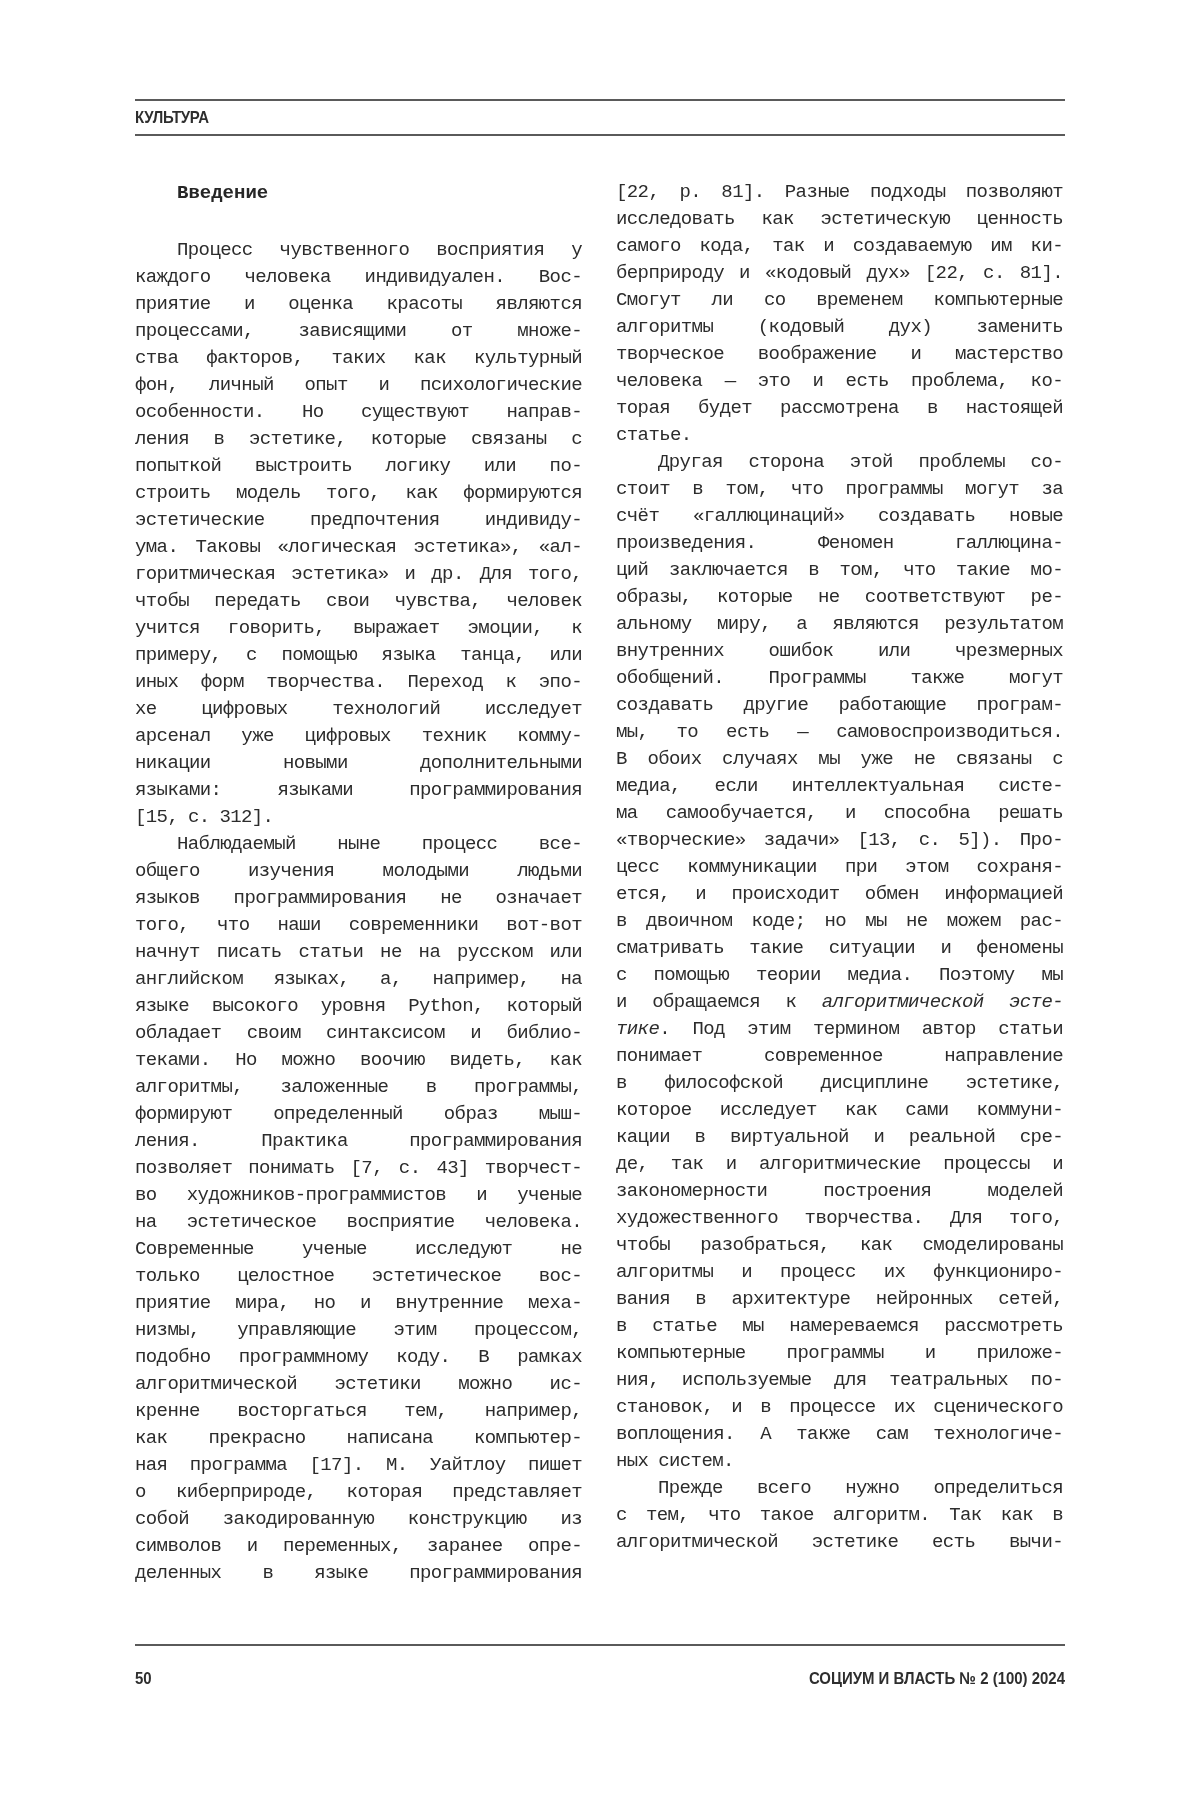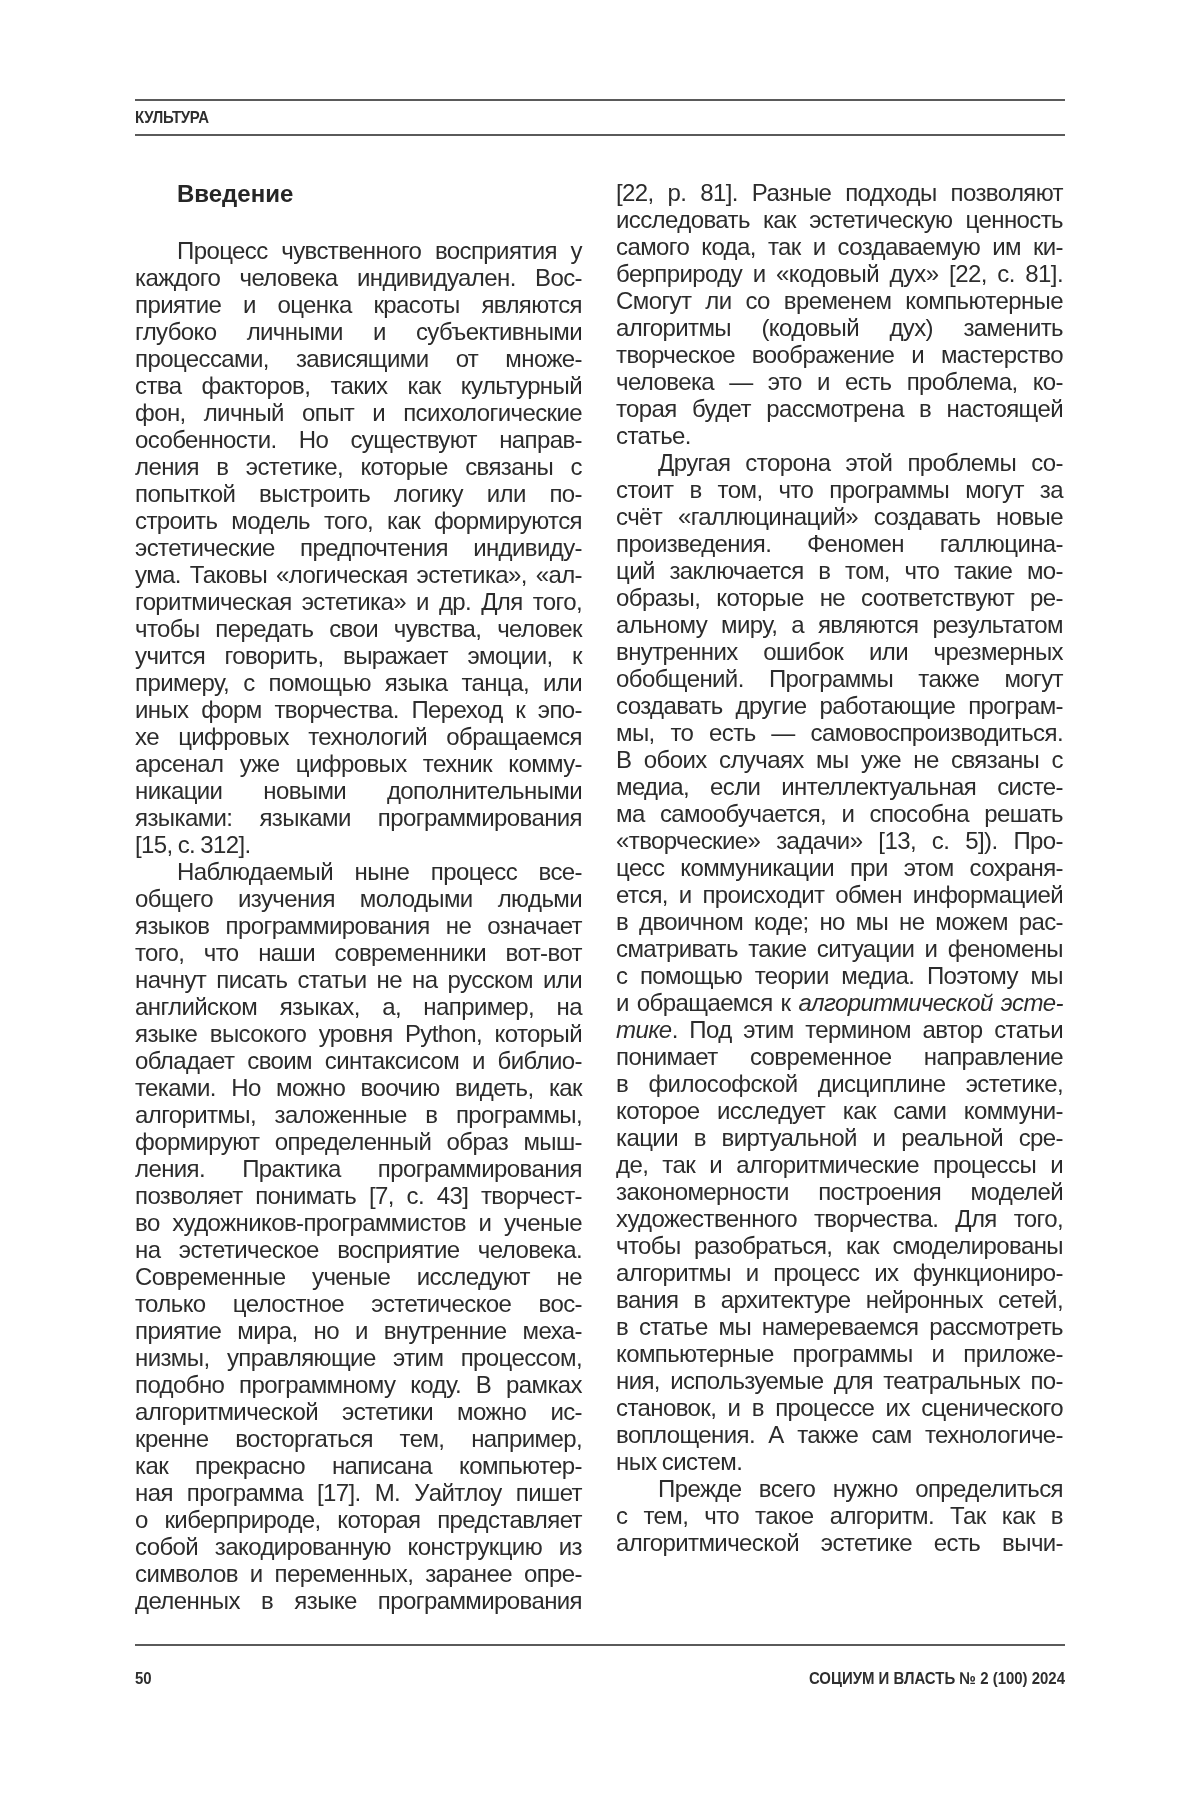--- a/index.html
+++ b/index.html
@@ -1,19 +1,19 @@
 <!DOCTYPE html>
 <html><head>
 <meta charset="utf-8">
 <style>
   html, body { margin: 0; padding: 0; background: #ffffff; }
   body { width: 1200px; height: 1797px; position: relative; overflow: hidden; color: #2b2b2b; }
   .rule { position: absolute; left: 135px; width: 930px; height: 0; border-top: 2px solid #5a5a5a; }
   .section-label { position: absolute; left: 135px; top: 108px; font-family: "Liberation Sans", sans-serif; font-weight: bold; font-size: 17px; color: #2e2e2e; letter-spacing: -0.3px; transform: scaleX(0.88); transform-origin: left center; }
-  .col { position: absolute; width: 447px; font-family: Liberation Sans, sans-serif; font-size: 24px; color: #2c2c2c; }
+  .col { position: absolute; width: 447px; font-family: Liberation Mono, monospace; font-size: 19px; color: #2c2c2c; }
   .col-left { left: 135px; top: 180px; }
   .col-right { left: 616px; top: 179px; }
   .heading { height: 27px; line-height: 27px; font-weight: bold; padding-left: 42px; margin-bottom: 30px; color: #262626; }
   .line { height: 27px; line-height: 27px; white-space: nowrap; text-align: justify; text-align-last: justify; overflow: visible; letter-spacing: -0.6px; word-spacing: -1px; }
   .line.last { text-align: center; text-align-last: left; }
   .line.indent { padding-left: 42px; }
   .line span.it { font-style: italic; }
   .footer-page { position: absolute; left: 135px; top: 1669px; font-family: "Liberation Sans", sans-serif; font-weight: bold; font-size: 17px; color: #2e2e2e; transform: scaleX(0.88); transform-origin: left center; }
   .footer-journal { position: absolute; right: 135px; top: 1669px; font-family: "Liberation Sans", sans-serif; font-weight: bold; font-size: 17px; color: #2e2e2e; transform: scaleX(0.88); transform-origin: right center; white-space: nowrap; }
 </style>
@@ -23,36 +23,35 @@
 <div class="rule" style="top:99px;"></div>
 <div class="section-label">КУЛЬТУРА</div>
 <div class="rule" style="top:134px;"></div>
 
 <div class="col col-left">
   <div class="heading">Введение</div>
   <div id="left-lines">
       <div class="line indent">Процесс чувственного восприятия у</div>
       <div class="line">каждого человека индивидуален. Вос-</div>
       <div class="line">приятие и оценка красоты являются</div>
-      <div class="line">глубоко личными и субъективными</div>
       <div class="line">процессами, зависящими от множе-</div>
       <div class="line">ства факторов, таких как культурный</div>
       <div class="line">фон, личный опыт и психологические</div>
       <div class="line">особенности. Но существуют направ-</div>
       <div class="line">ления в эстетике, которые связаны с</div>
       <div class="line">попыткой выстроить логику или по-</div>
       <div class="line">строить модель того, как формируются</div>
       <div class="line">эстетические предпочтения индивиду-</div>
       <div class="line">ума. Таковы «логическая эстетика», «ал-</div>
       <div class="line">горитмическая эстетика» и др. Для того,</div>
       <div class="line">чтобы передать свои чувства, человек</div>
       <div class="line">учится говорить, выражает эмоции, к</div>
       <div class="line">примеру, с помощью языка танца, или</div>
       <div class="line">иных форм творчества. Переход к эпо-</div>
-      <div class="line">хе цифровых технологий обращаемся</div>
+      <div class="line">хе цифровых технологий исследует</div>
       <div class="line">арсенал уже цифровых техник комму-</div>
       <div class="line">никации новыми дополнительными</div>
       <div class="line">языками: языками программирования</div>
       <div class="line last">[15, с. 312].</div>
       <div class="line indent">Наблюдаемый ныне процесс все-</div>
       <div class="line">общего изучения молодыми людьми</div>
       <div class="line">языков программирования не означает</div>
       <div class="line">того, что наши современники вот-вот</div>
       <div class="line">начнут писать статьи не на русском или</div>
       <div class="line">английском языках, а, например, на</div>

